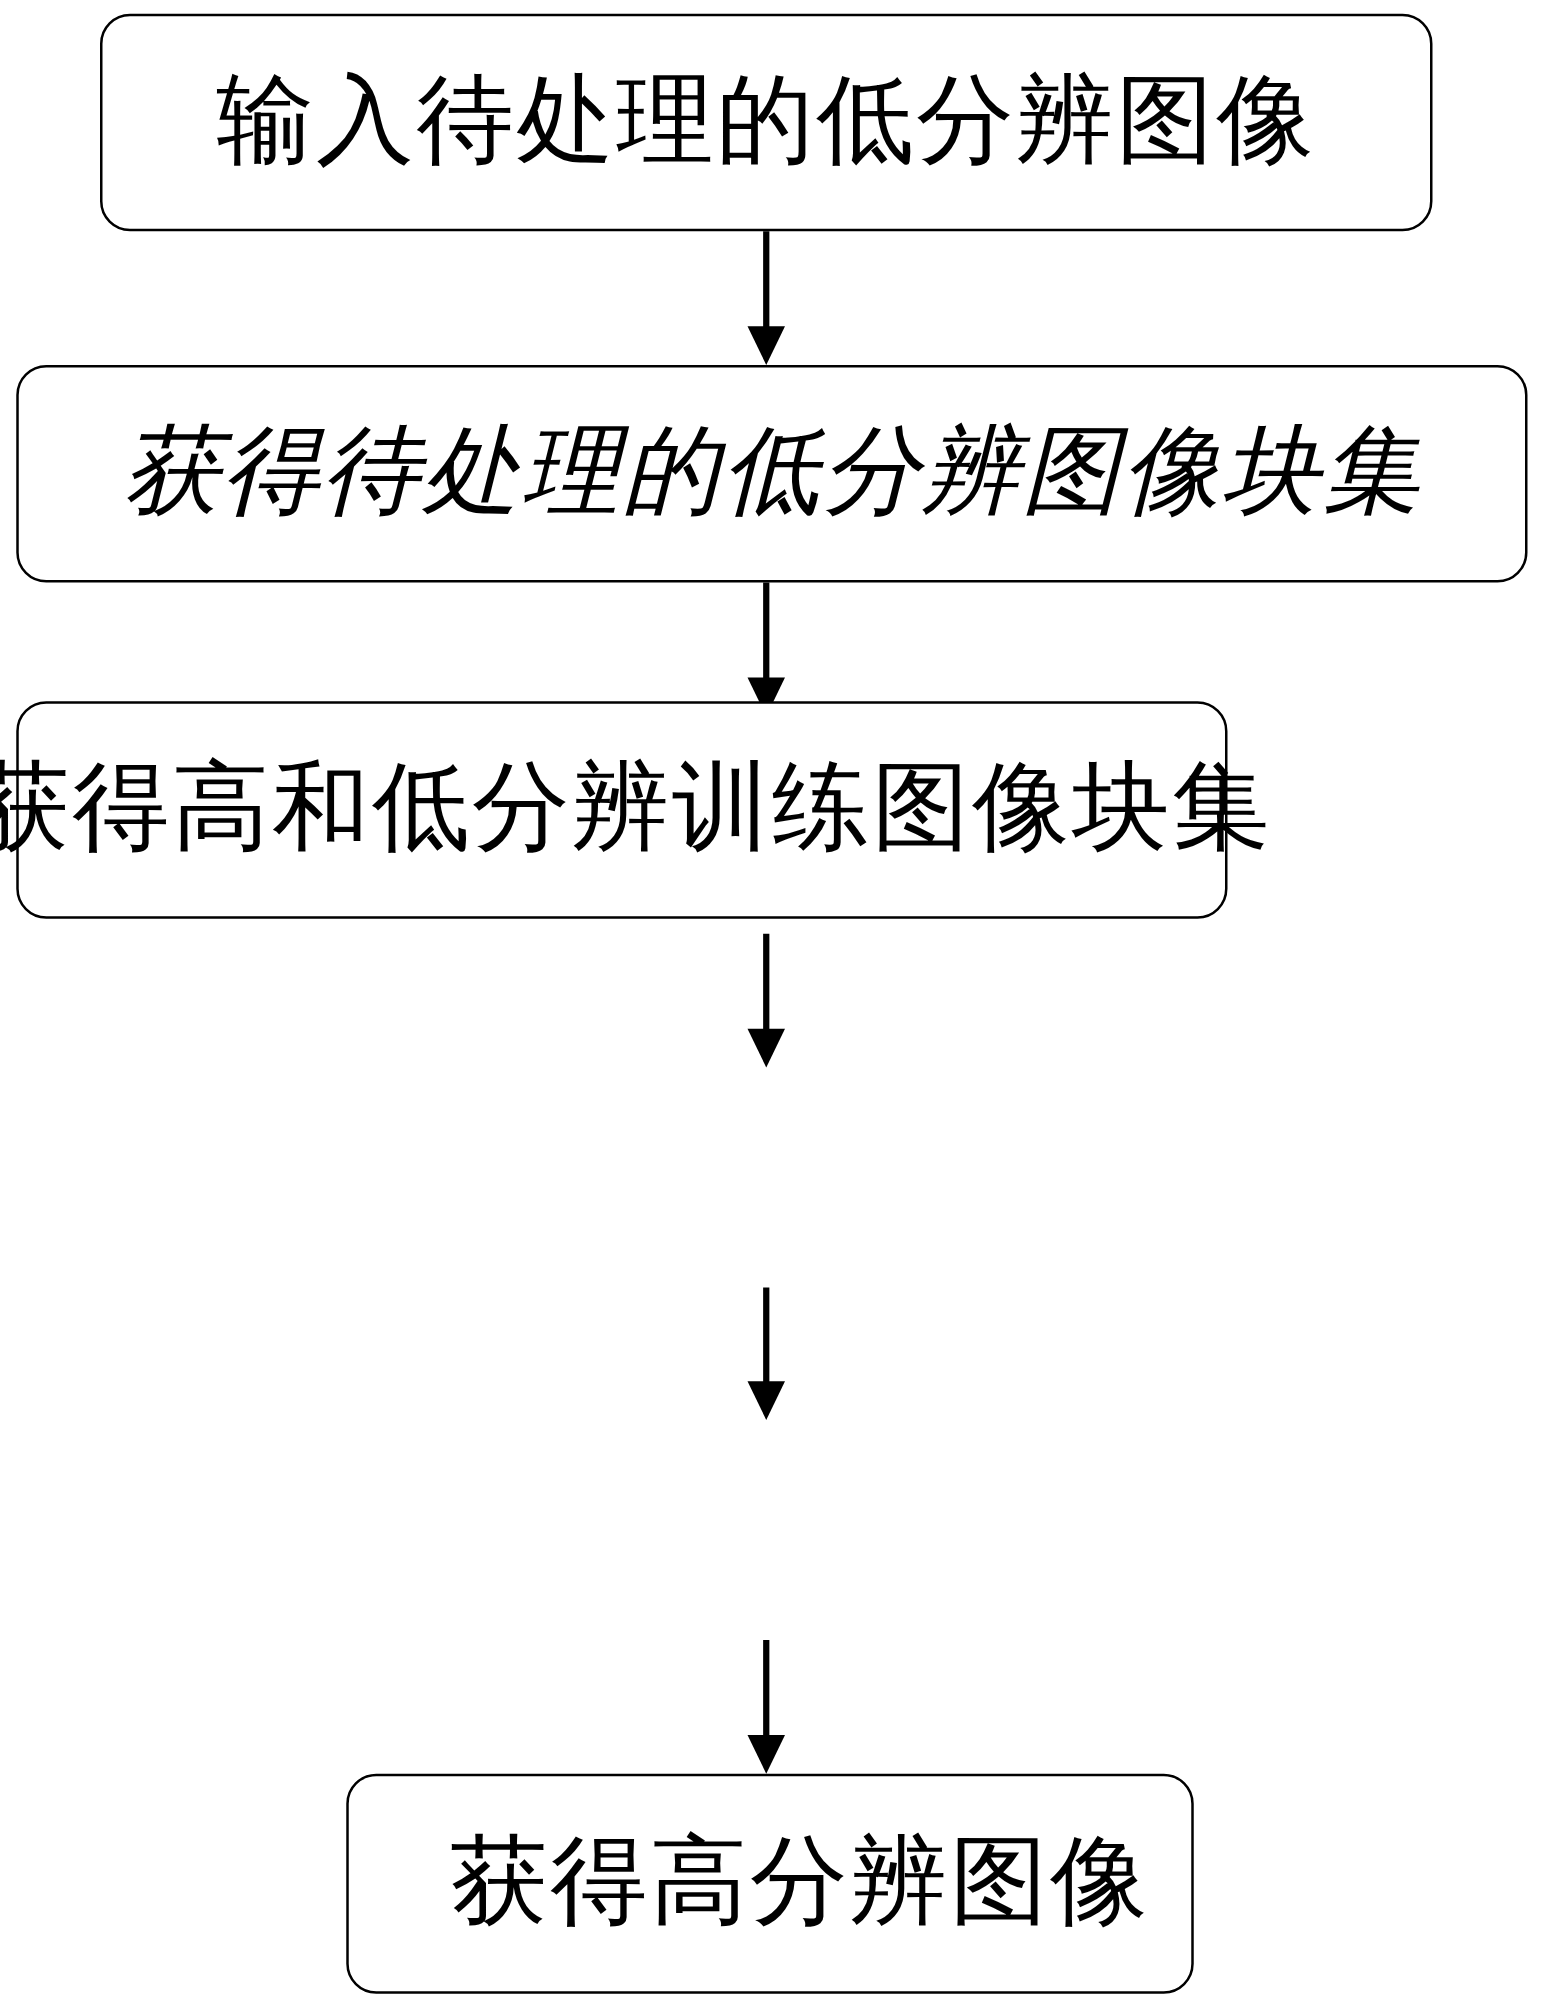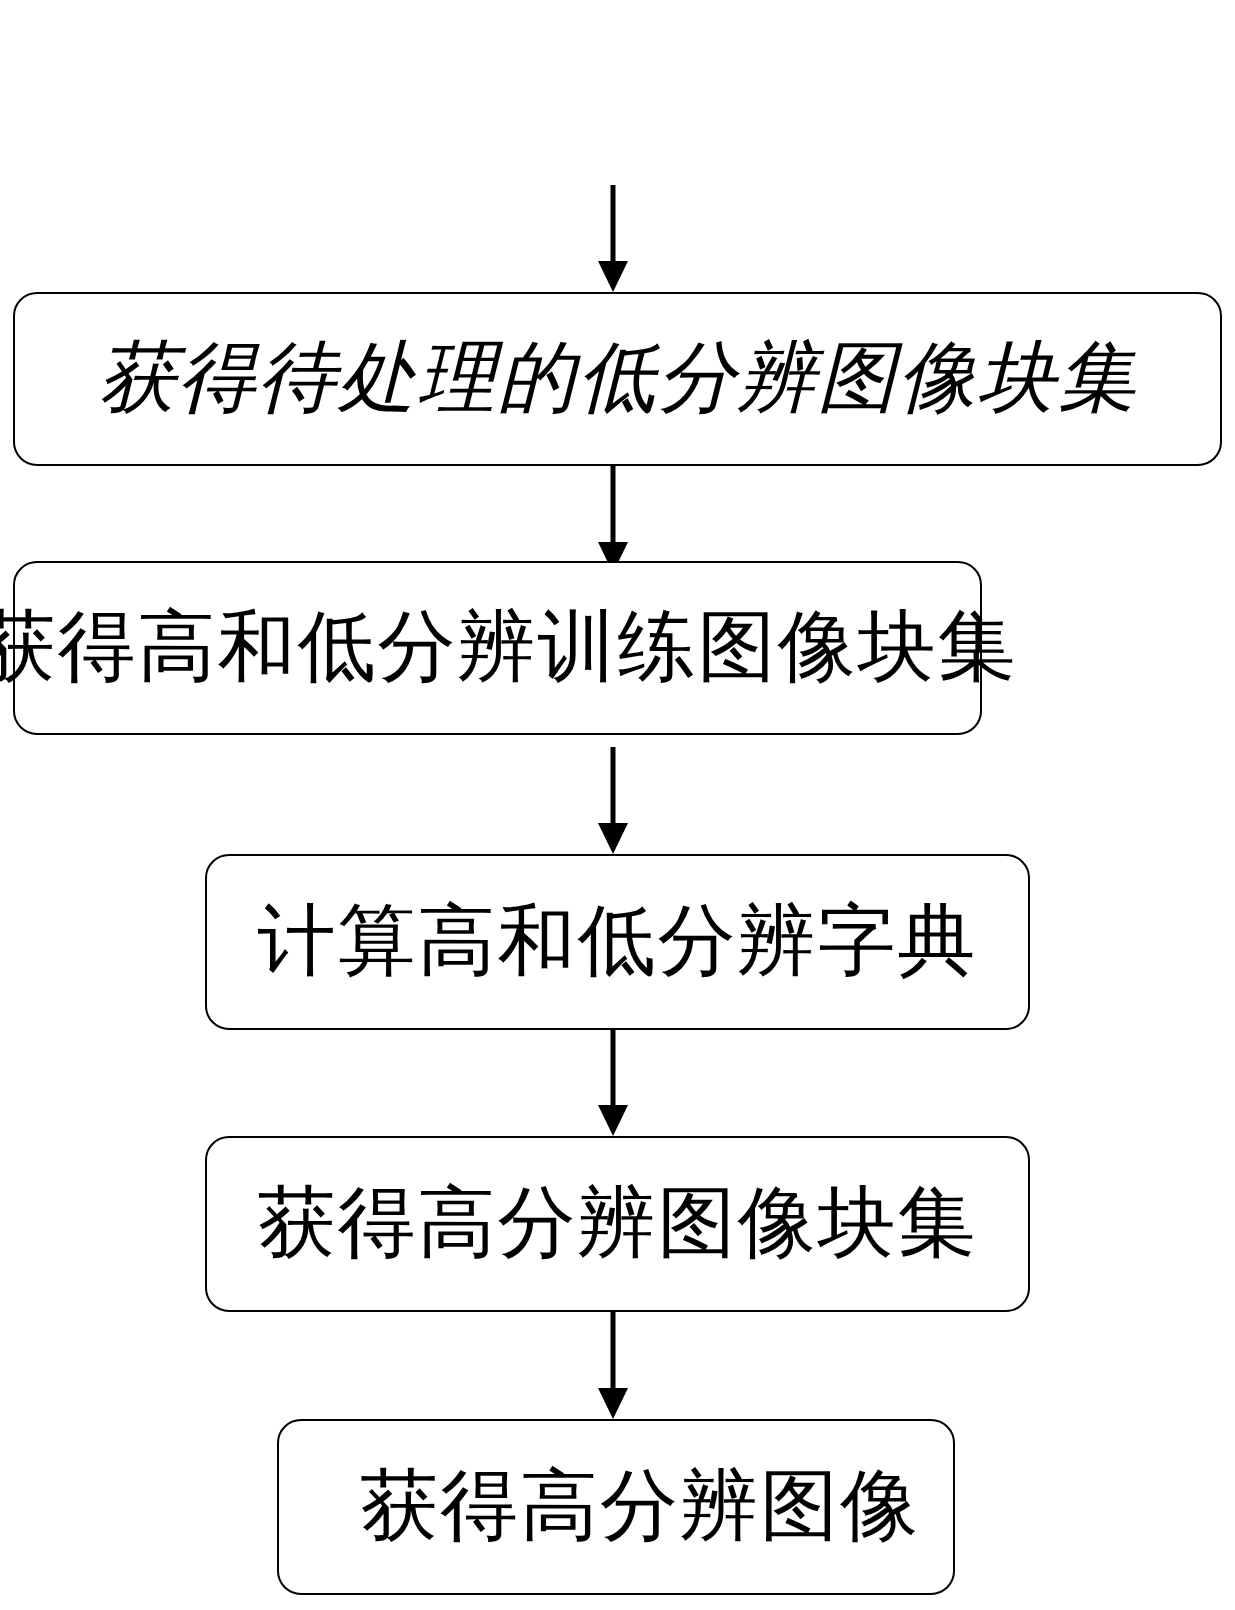--- a/index.html
+++ b/index.html
@@ -41,20 +41,23 @@
   .connector svg {
     display: block;
     overflow: visible;
   }
 </style>
 </head>
 <body>
 
 <div id="canvas">
 
+  <div class="node" style="left:80px; top:11px; width:1066px; height:174px;">
+    <span class="node-label">输入待处理的低分辨图像</span>
+  </div>
 
   <div class="connector" style="left:598px; top:185px; width:30px; height:107px;">
     <svg width="30" height="107" viewBox="0 0 30 107">
       <line x1="15" y1="0" x2="15" y2="80" stroke="#000000" stroke-width="5"></line>
       <polygon points="0,76 30,76 15,107" fill="#000000"></polygon>
     </svg>
   </div>
 
   <div class="node" style="left:13px; top:292px; width:1209px; height:174px;font-style:italic;">
     <span class="node-label">获得待处理的低分辨图像块集</span>
@@ -71,34 +74,28 @@
     <span class="node-label">获得高和低分辨训练图像块集</span>
   </div>
 
   <div class="connector" style="left:598px; top:747px; width:30px; height:107px;">
     <svg width="30" height="107" viewBox="0 0 30 107">
       <line x1="15" y1="0" x2="15" y2="80" stroke="#000000" stroke-width="5"></line>
       <polygon points="0,76 30,76 15,107" fill="#000000"></polygon>
     </svg>
   </div>
 
-  <div class="node" style="left:205px; top:854px; width:825px; height:176px;">
-    <span class="node-label">计算高和低分辨字典</span>
-  </div>
 
   <div class="connector" style="left:598px; top:1030px; width:30px; height:106px;">
     <svg width="30" height="106" viewBox="0 0 30 106">
       <line x1="15" y1="0" x2="15" y2="79" stroke="#000000" stroke-width="5"></line>
       <polygon points="0,75 30,75 15,106" fill="#000000"></polygon>
     </svg>
   </div>
 
-  <div class="node" style="left:205px; top:1136px; width:825px; height:176px;">
-    <span class="node-label">获得高分辨图像块集</span>
-  </div>
 
   <div class="connector" style="left:598px; top:1312px; width:30px; height:107px;">
     <svg width="30" height="107" viewBox="0 0 30 107">
       <line x1="15" y1="0" x2="15" y2="80" stroke="#000000" stroke-width="5"></line>
       <polygon points="0,76 30,76 15,107" fill="#000000"></polygon>
     </svg>
   </div>
 
   <div class="node" style="left:277px; top:1419px; width:678px; height:176px;padding-left:48px;">
     <span class="node-label">获得高分辨图像</span>

